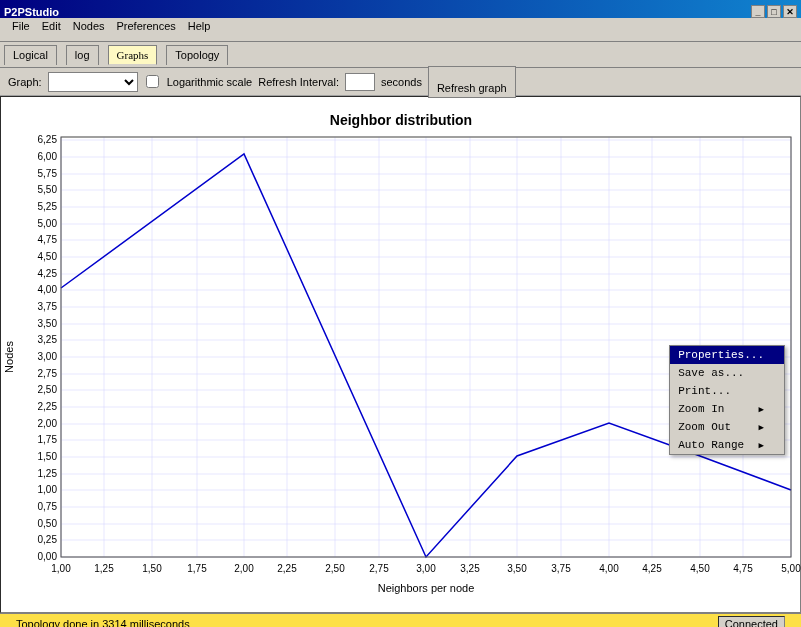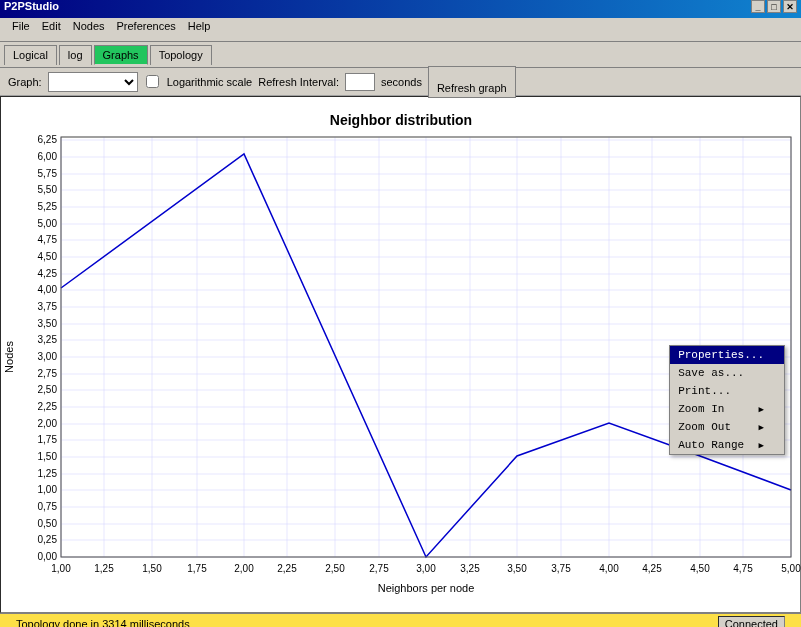--- a/index.html
+++ b/index.html
@@ -9,21 +9,21 @@
       background: #d4d0c8;
       width: 801px;
       height: 627px;
       overflow: hidden;
     }
     .title-bar {
       background: linear-gradient(to right, #000080, #1084d0);
       color: white;
       height: 18px;
       display: flex;
-      align-items: flex-start;
+      align-items: flex-end;
       justify-content: space-between;
       padding: 0 4px;
       font-size: 11px;
       font-weight: bold;
     }
     .title-bar-buttons {
       display: flex;
       gap: 2px;
     }
     .title-btn {
@@ -49,36 +49,37 @@
       padding: 2px 6px;
       cursor: pointer;
       font-size: 11px;
     }
     .toolbar {
       background: #d4d0c8;
       height: 26px;
       display: flex;
       align-items: center;
       padding: 2px 4px;
-      gap: 2px;
+      gap: 9px;
       border-bottom: 1px solid #808080;
     }
     .tab-btn {
       height: 20px;
       padding: 1px 8px;
       background: #d4d0c8;
       border: 1px solid #808080;
       border-bottom: none;
       font-size: 11px;
       cursor: pointer;
     }
     .tab-btn.active {
-      background: #22c55e;
+      background: #fef9c3;
       border-bottom: 1px solid #d4d0c8;
       font-weight: normal;
+      font-family: Liberation Serif, serif;
     }
     .controls-bar {
       background: #d4d0c8;
       height: 28px;
       display: flex;
       align-items: center;
       padding: 2px 8px;
       gap: 6px;
       border-bottom: 1px solid #a0a0a0;
     }

